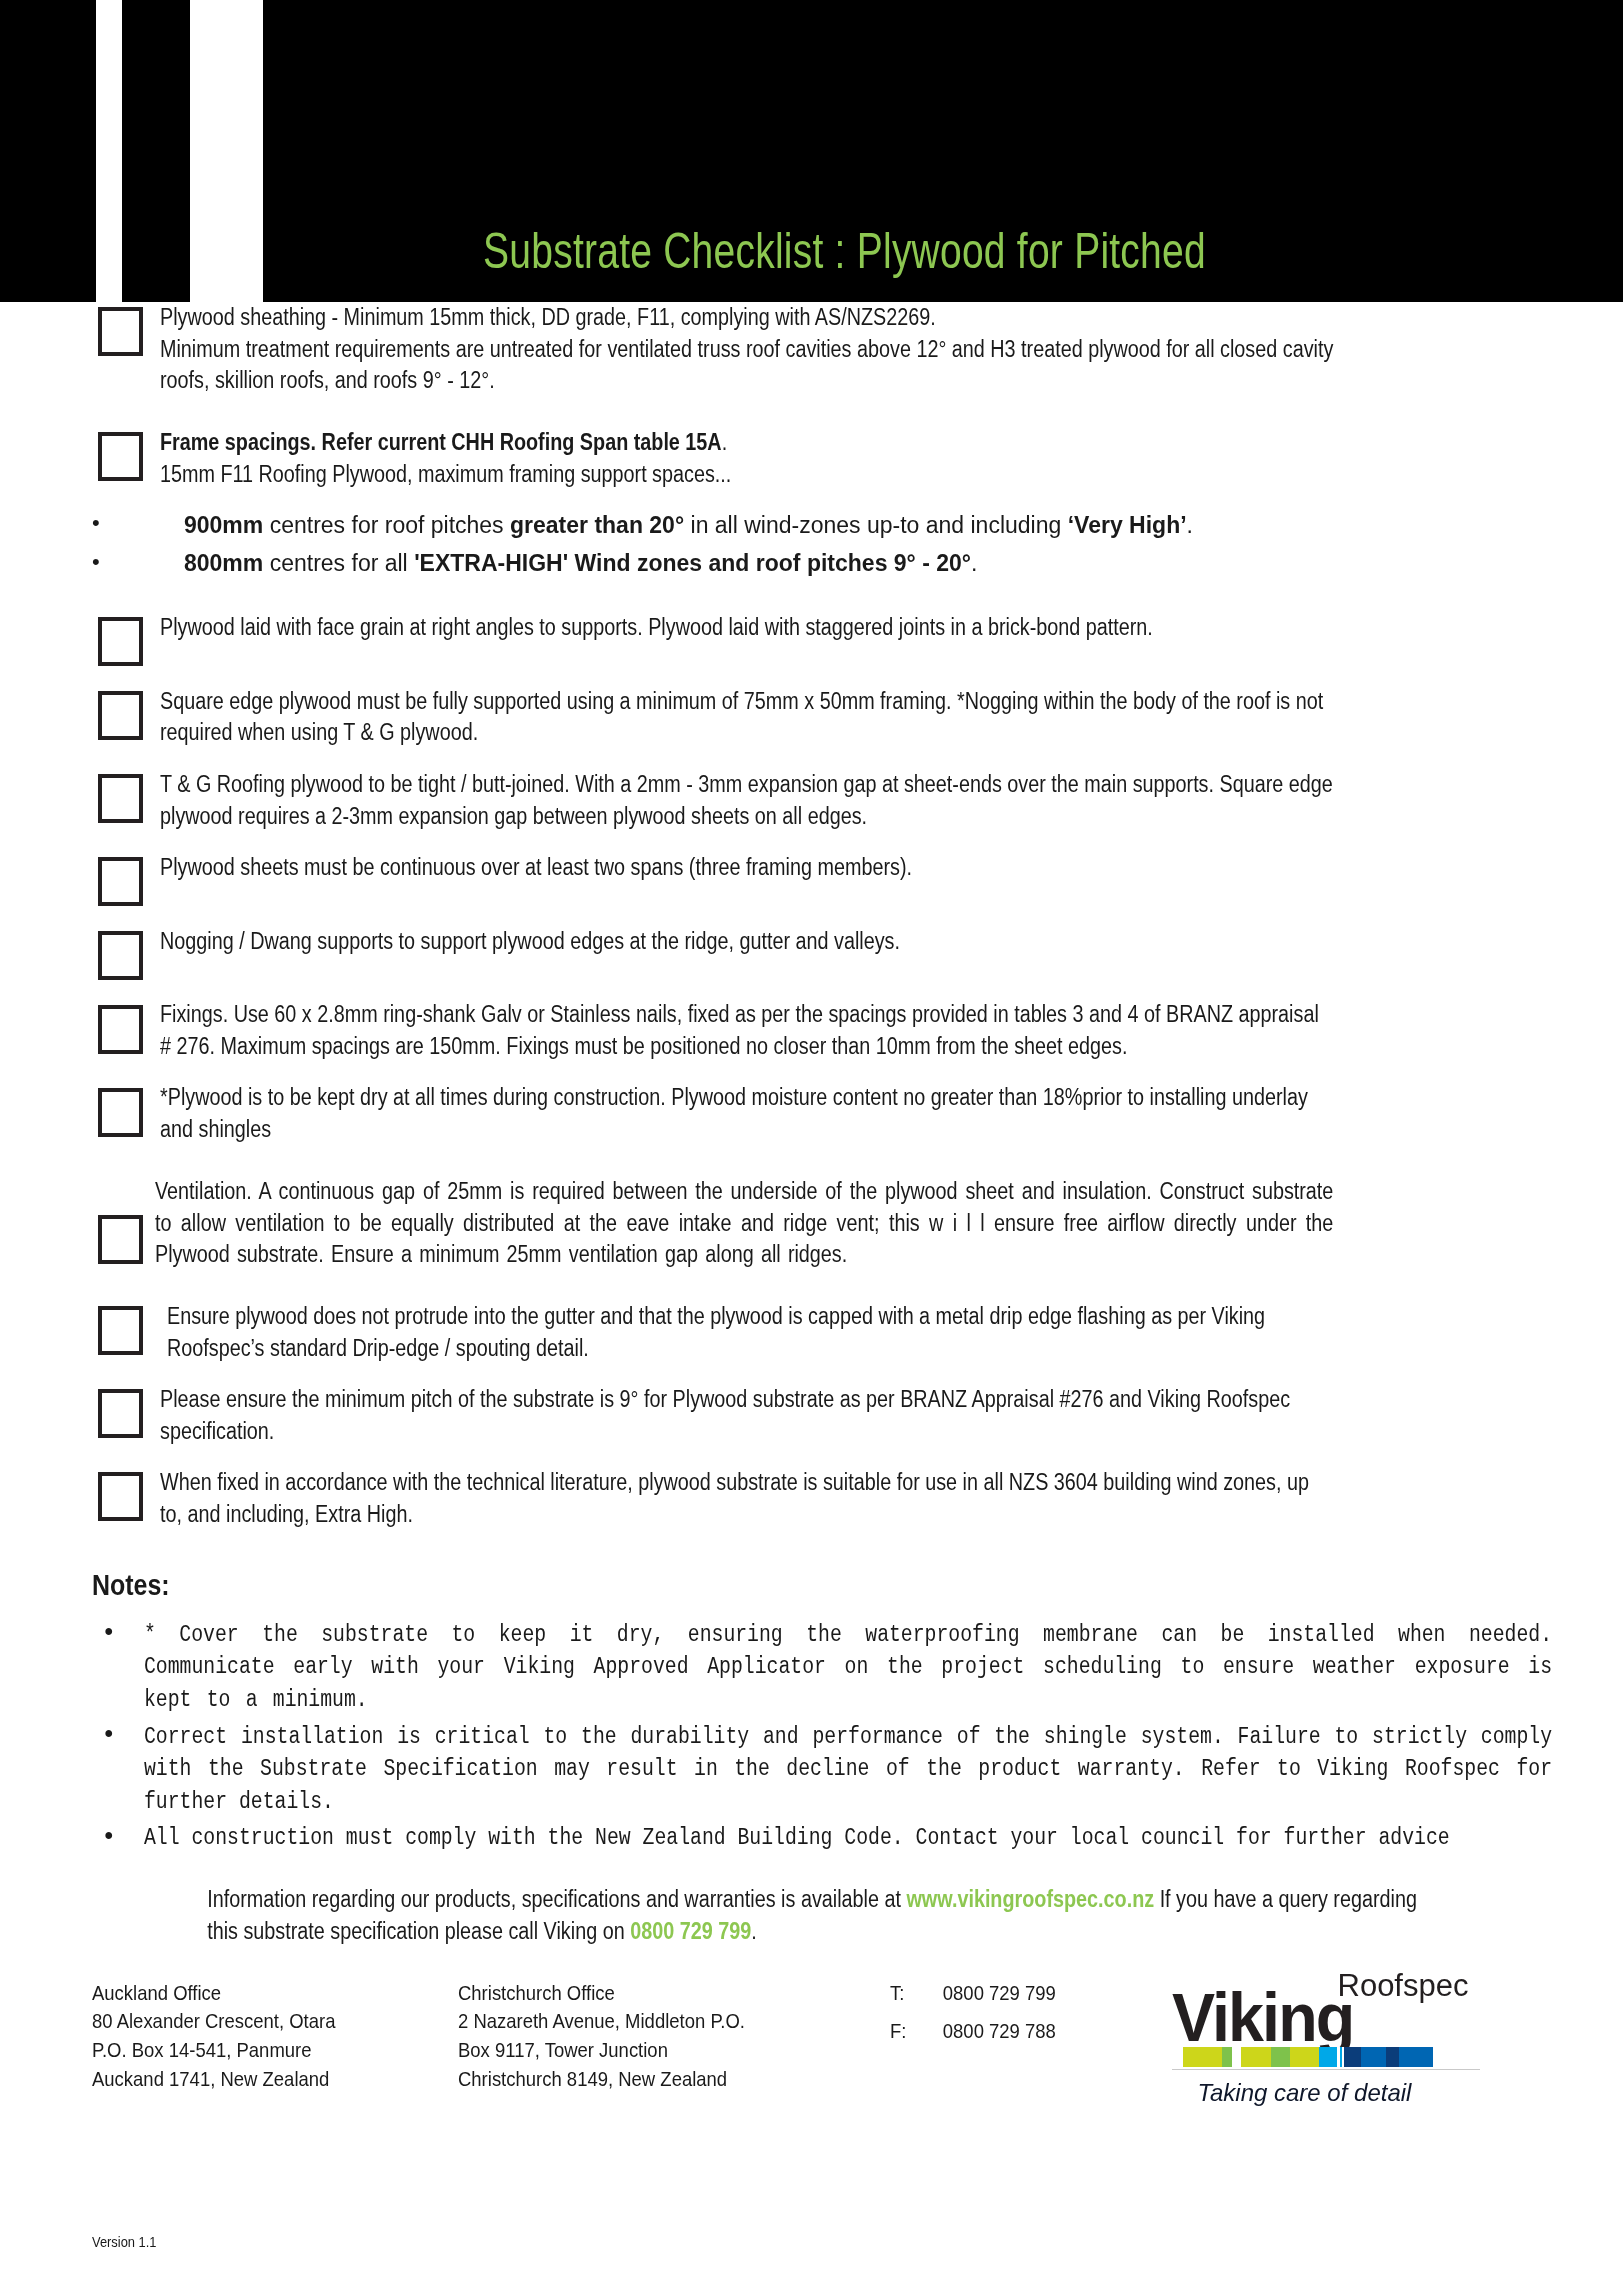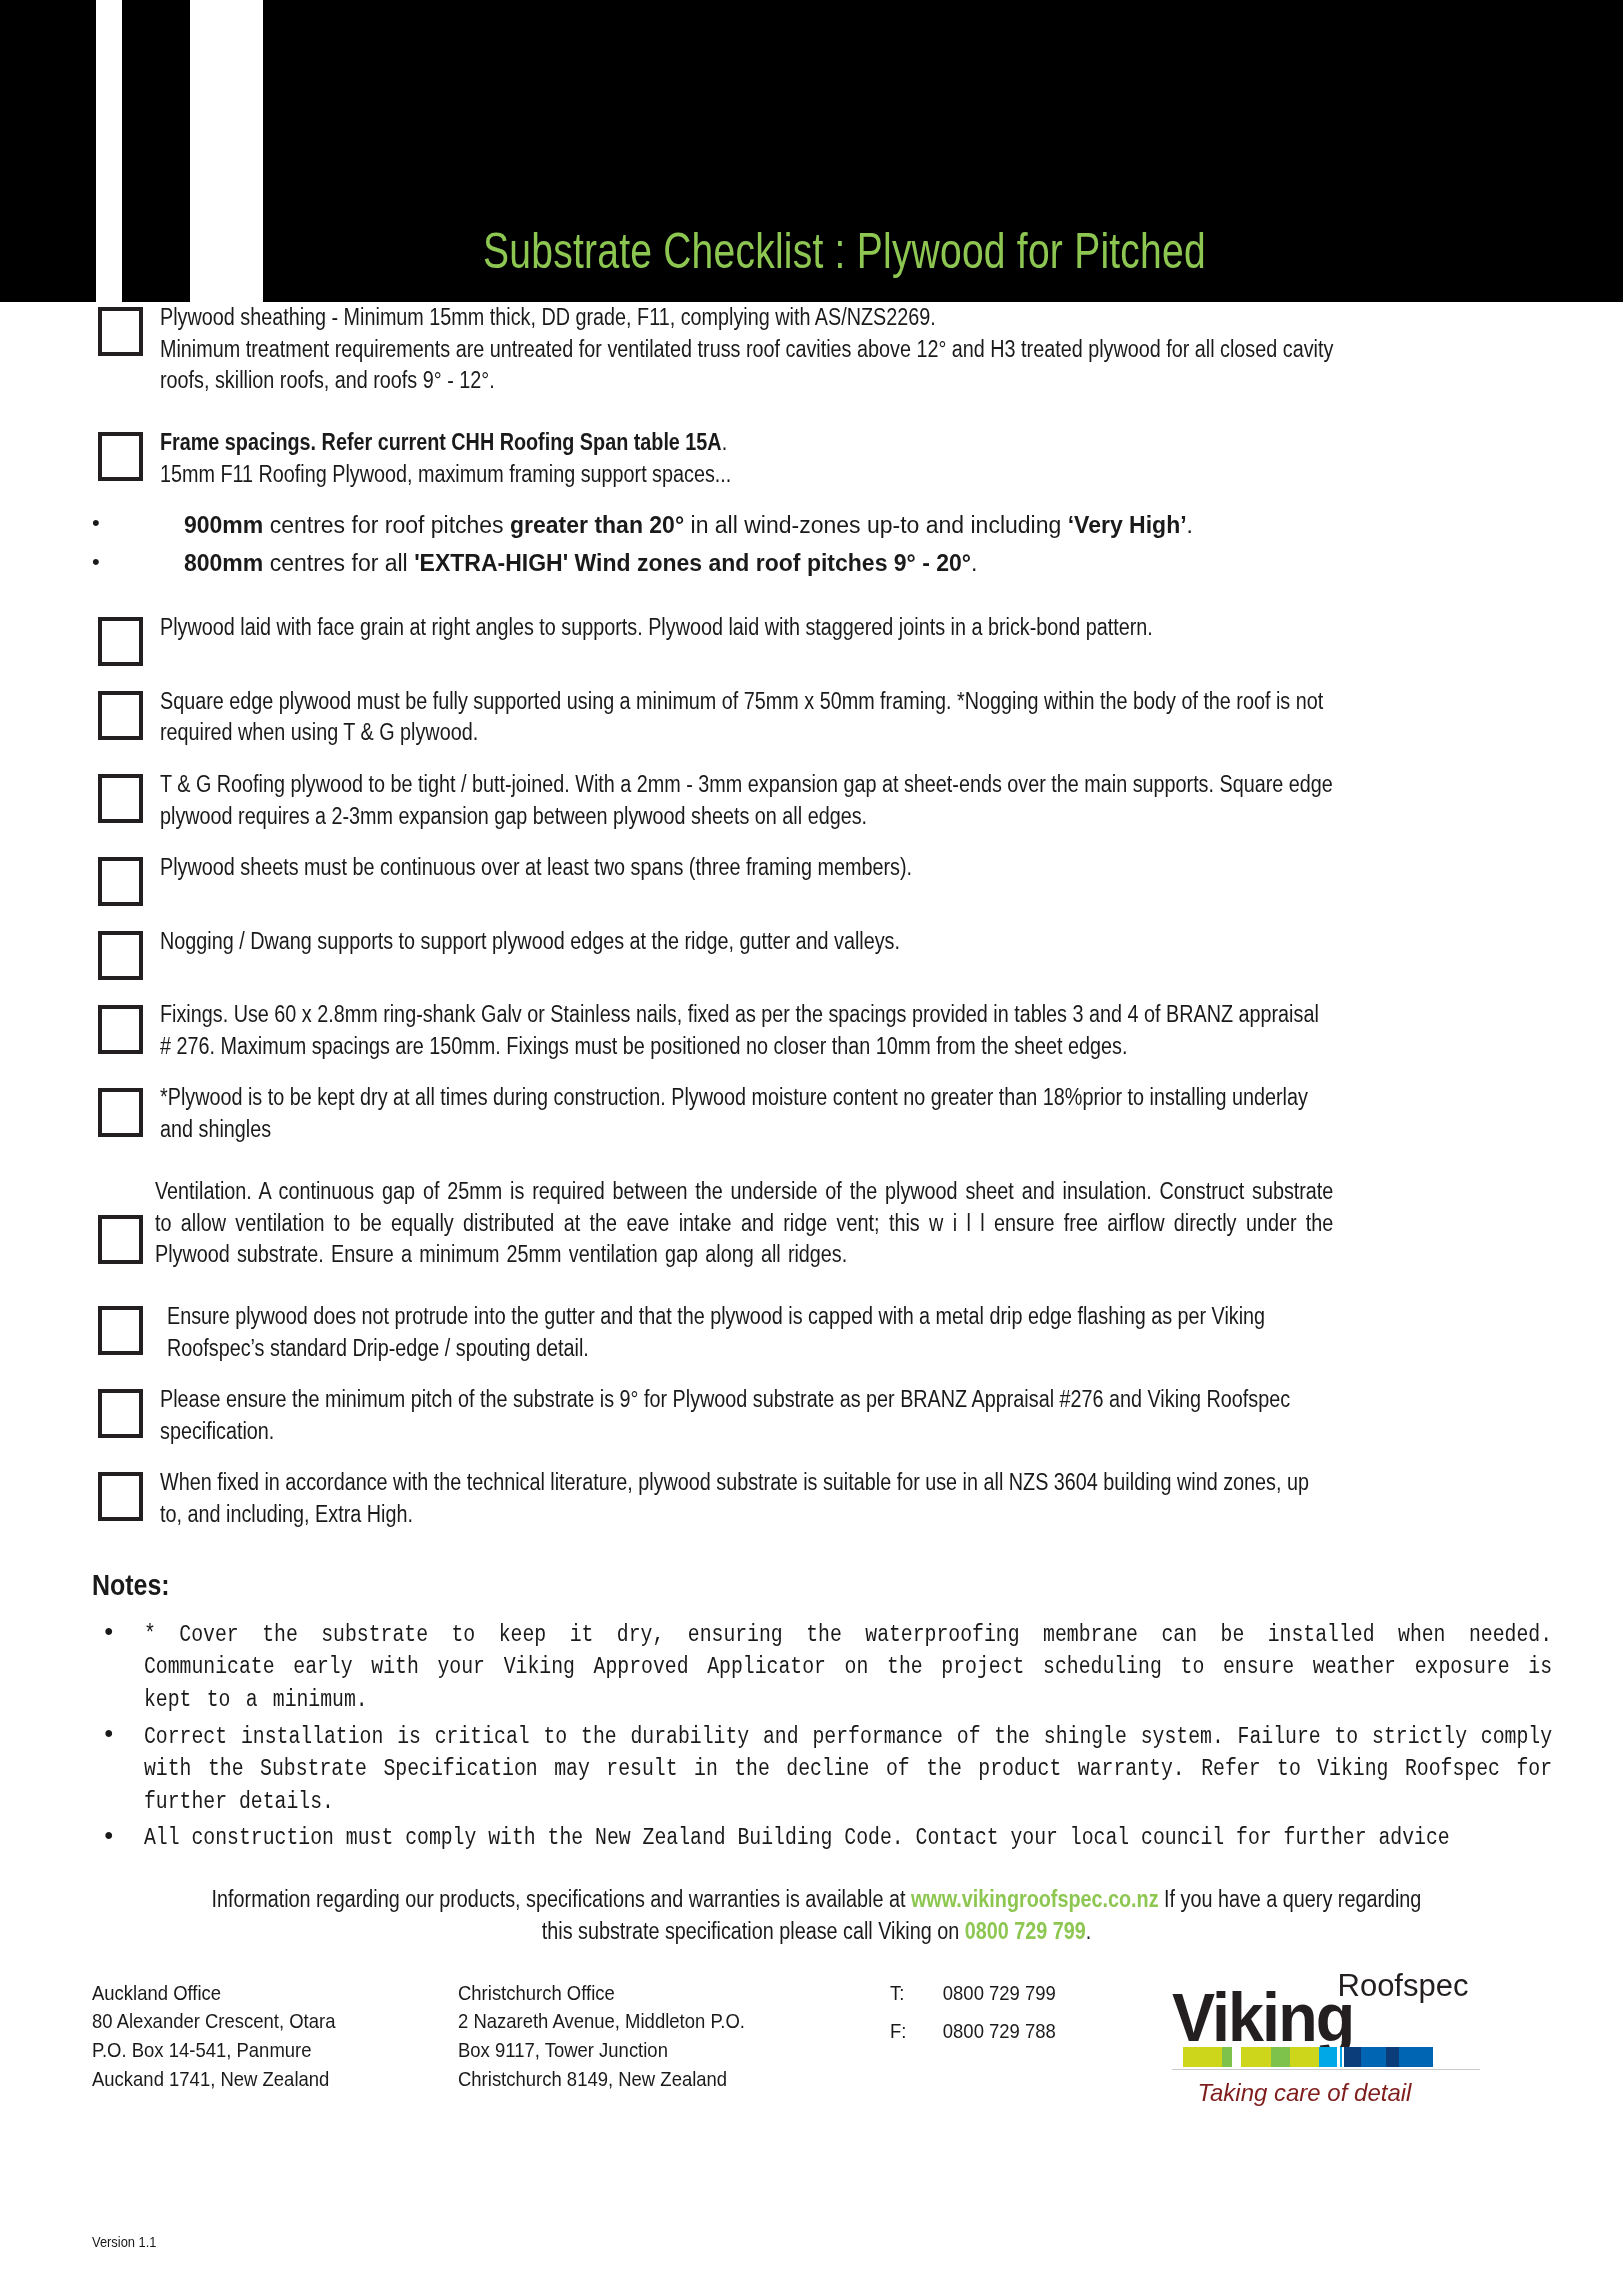--- a/index.html
+++ b/index.html
@@ -157,21 +157,20 @@
   .note-justify { text-align: justify; }
   .note-spaced { word-spacing: 3.9px; }
 
   
   .info-para {
     margin-top: 27.5px;
     padding-left: 108px;
     padding-right: 98px;
     font-size: 23px;
     line-height: 1.42;
-    text-align: center;
   }
   .info-para .inner {
     transform: scaleX(0.86);
     transform-origin: center top;
   }
   .green-link {
     color: #8dc751;
     font-weight: 700;
   }
   .green-text {
@@ -247,21 +246,21 @@
     width: 308px;
     height: 0.7px;
     background: #c9c9c9;
   }
   .logo-tagline {
     position: absolute;
     left: 26px;
     top: 98px;
     font-size: 24px;
     font-style: italic;
-    color: #7f1d1d;
+    color: #0f172a;
     font-family: "Liberation Sans", "DejaVu Sans", sans-serif;
     white-space: nowrap;
   }
 
   
   .version {
     position: absolute;
     left: 92px;
     top: 2233px;
     font-size: 15px;

